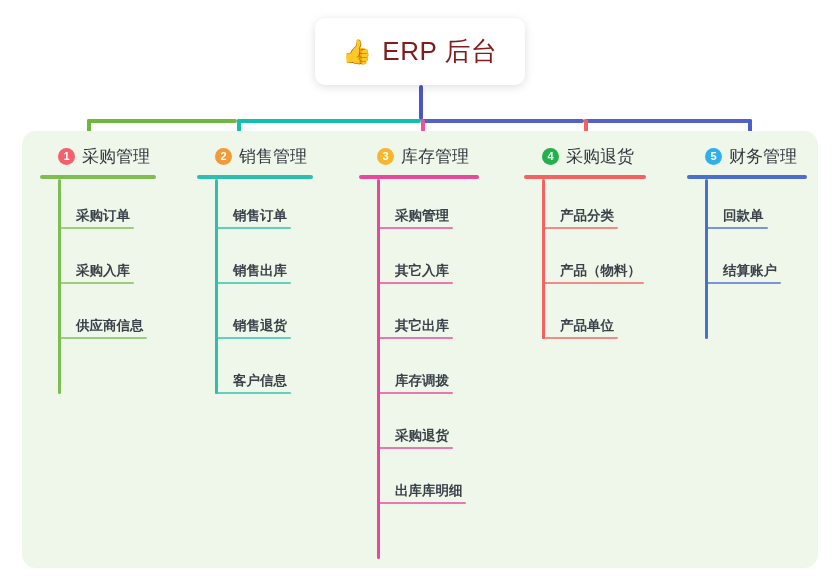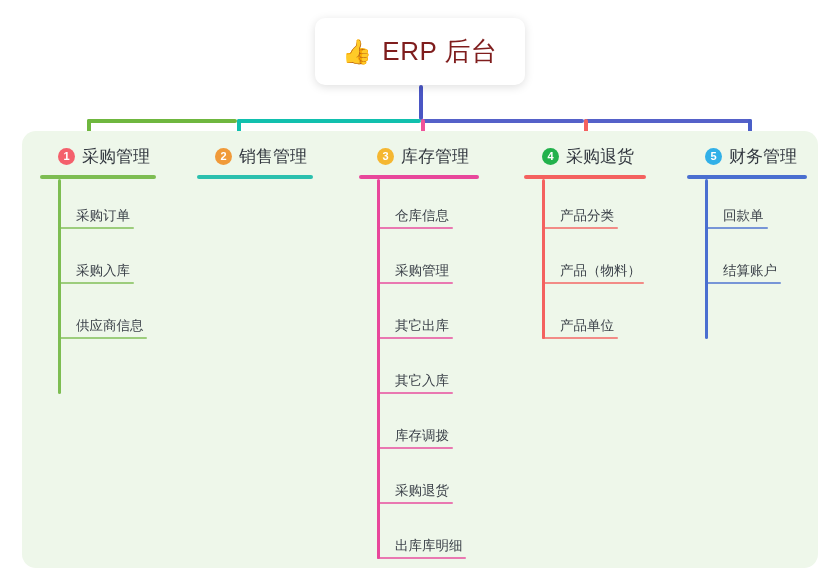--- a/index.html
+++ b/index.html
@@ -45,21 +45,21 @@
     flex:0 0 auto;font-weight:bold;
   }
   .col-title{font-size:17px;color:#32373f;white-space:nowrap;font-family:Liberation Mono, monospace;}
   .head-rule{height:4px;border-radius:2px;margin-top:6px;}
 
   .items{position:relative;margin-left:18px;padding-top:0;}
   .rail{position:absolute;left:0;top:0;width:3px;border-radius:2px;}
   .item{position:relative;height:55px;}
   .item-label{
     position:absolute;left:18px;bottom:9px;
-    font-size:13.5px;color:#3b4149;white-space:nowrap;
+    font-size:13.5px;color:#3b4149;white-space:nowrap;font-weight:bold;
   }
   .item-rule{position:absolute;left:0;bottom:5px;height:2px;border-radius:1px;}
 </style>
 </head>
 <body>
 
 <div id="root">
 
   <div class="conn stem"></div>
 
@@ -106,43 +106,58 @@
             <div class="item-rule" style="background: rgb(125, 189, 82); opacity: 0.72; width: 89px;"></div>
           </div>
         </div>
       </div>
       <div class="col" style="left: 197px; top: 143px; width: 116px;">
         <div class="col-head">
           <span class="badge" style="background: rgb(240, 154, 57);">2</span>
           <span class="col-title">销售管理</span>
         </div>
         <div class="head-rule" style="background: rgb(43, 192, 174); width: 116px;"></div>
+        <div class="items">
+          <div class="rail" style="background: rgb(43, 192, 174); height: 215px;"></div>
+          <div class="item">
+            <span class="item-label">销售订单</span>
+            <div class="item-rule" style="background: rgb(43, 192, 174); opacity: 0.72; width: 76px;"></div>
+          </div>
+          <div class="item">
+            <span class="item-label">销售出库</span>
+            <div class="item-rule" style="background: rgb(43, 192, 174); opacity: 0.72; width: 76px;"></div>
+          </div>
+          <div class="item">
+            <span class="item-label">销售退货</span>
+            <div class="item-rule" style="background: rgb(43, 192, 174); opacity: 0.72; width: 76px;"></div>
+          </div>
+          <div class="item">
+            <span class="item-label">客户信息</span>
+            <div class="item-rule" style="background: rgb(43, 192, 174); opacity: 0.72; width: 76px;"></div>
+          </div>
+        </div>
       </div>
       <div class="col" style="left: 359px; top: 143px; width: 120px;">
         <div class="col-head">
           <span class="badge" style="background: rgb(245, 183, 49);">3</span>
           <span class="col-title">库存管理</span>
         </div>
         <div class="head-rule" style="background: rgb(232, 71, 155); width: 120px;"></div>
         <div class="items">
           <div class="rail" style="background: rgb(232, 71, 155); height: 380px;"></div>
           <div class="item">
-            <span class="item-label">仓库信息</span>
-            <div class="item-rule" style="background: rgb(232, 71, 155); opacity: 0.72; width: 76px;"></div>
-          </div>
-          <div class="item">
             <span class="item-label">采购管理</span>
             <div class="item-rule" style="background: rgb(232, 71, 155); opacity: 0.72; width: 76px;"></div>
           </div>
           <div class="item">
+            <span class="item-label">其它入库</span>
+            <div class="item-rule" style="background: rgb(232, 71, 155); opacity: 0.72; width: 76px;"></div>
+          </div>
+          <div class="item">
             <span class="item-label">其它出库</span>
-            <div class="item-rule" style="background: rgb(232, 71, 155); opacity: 0.72; width: 76px;"></div>
-          </div>
-          <div class="item">
-            <span class="item-label">其它入库</span>
             <div class="item-rule" style="background: rgb(232, 71, 155); opacity: 0.72; width: 76px;"></div>
           </div>
           <div class="item">
             <span class="item-label">库存调拨</span>
             <div class="item-rule" style="background: rgb(232, 71, 155); opacity: 0.72; width: 76px;"></div>
           </div>
           <div class="item">
             <span class="item-label">采购退货</span>
             <div class="item-rule" style="background: rgb(232, 71, 155); opacity: 0.72; width: 76px;"></div>
           </div>

